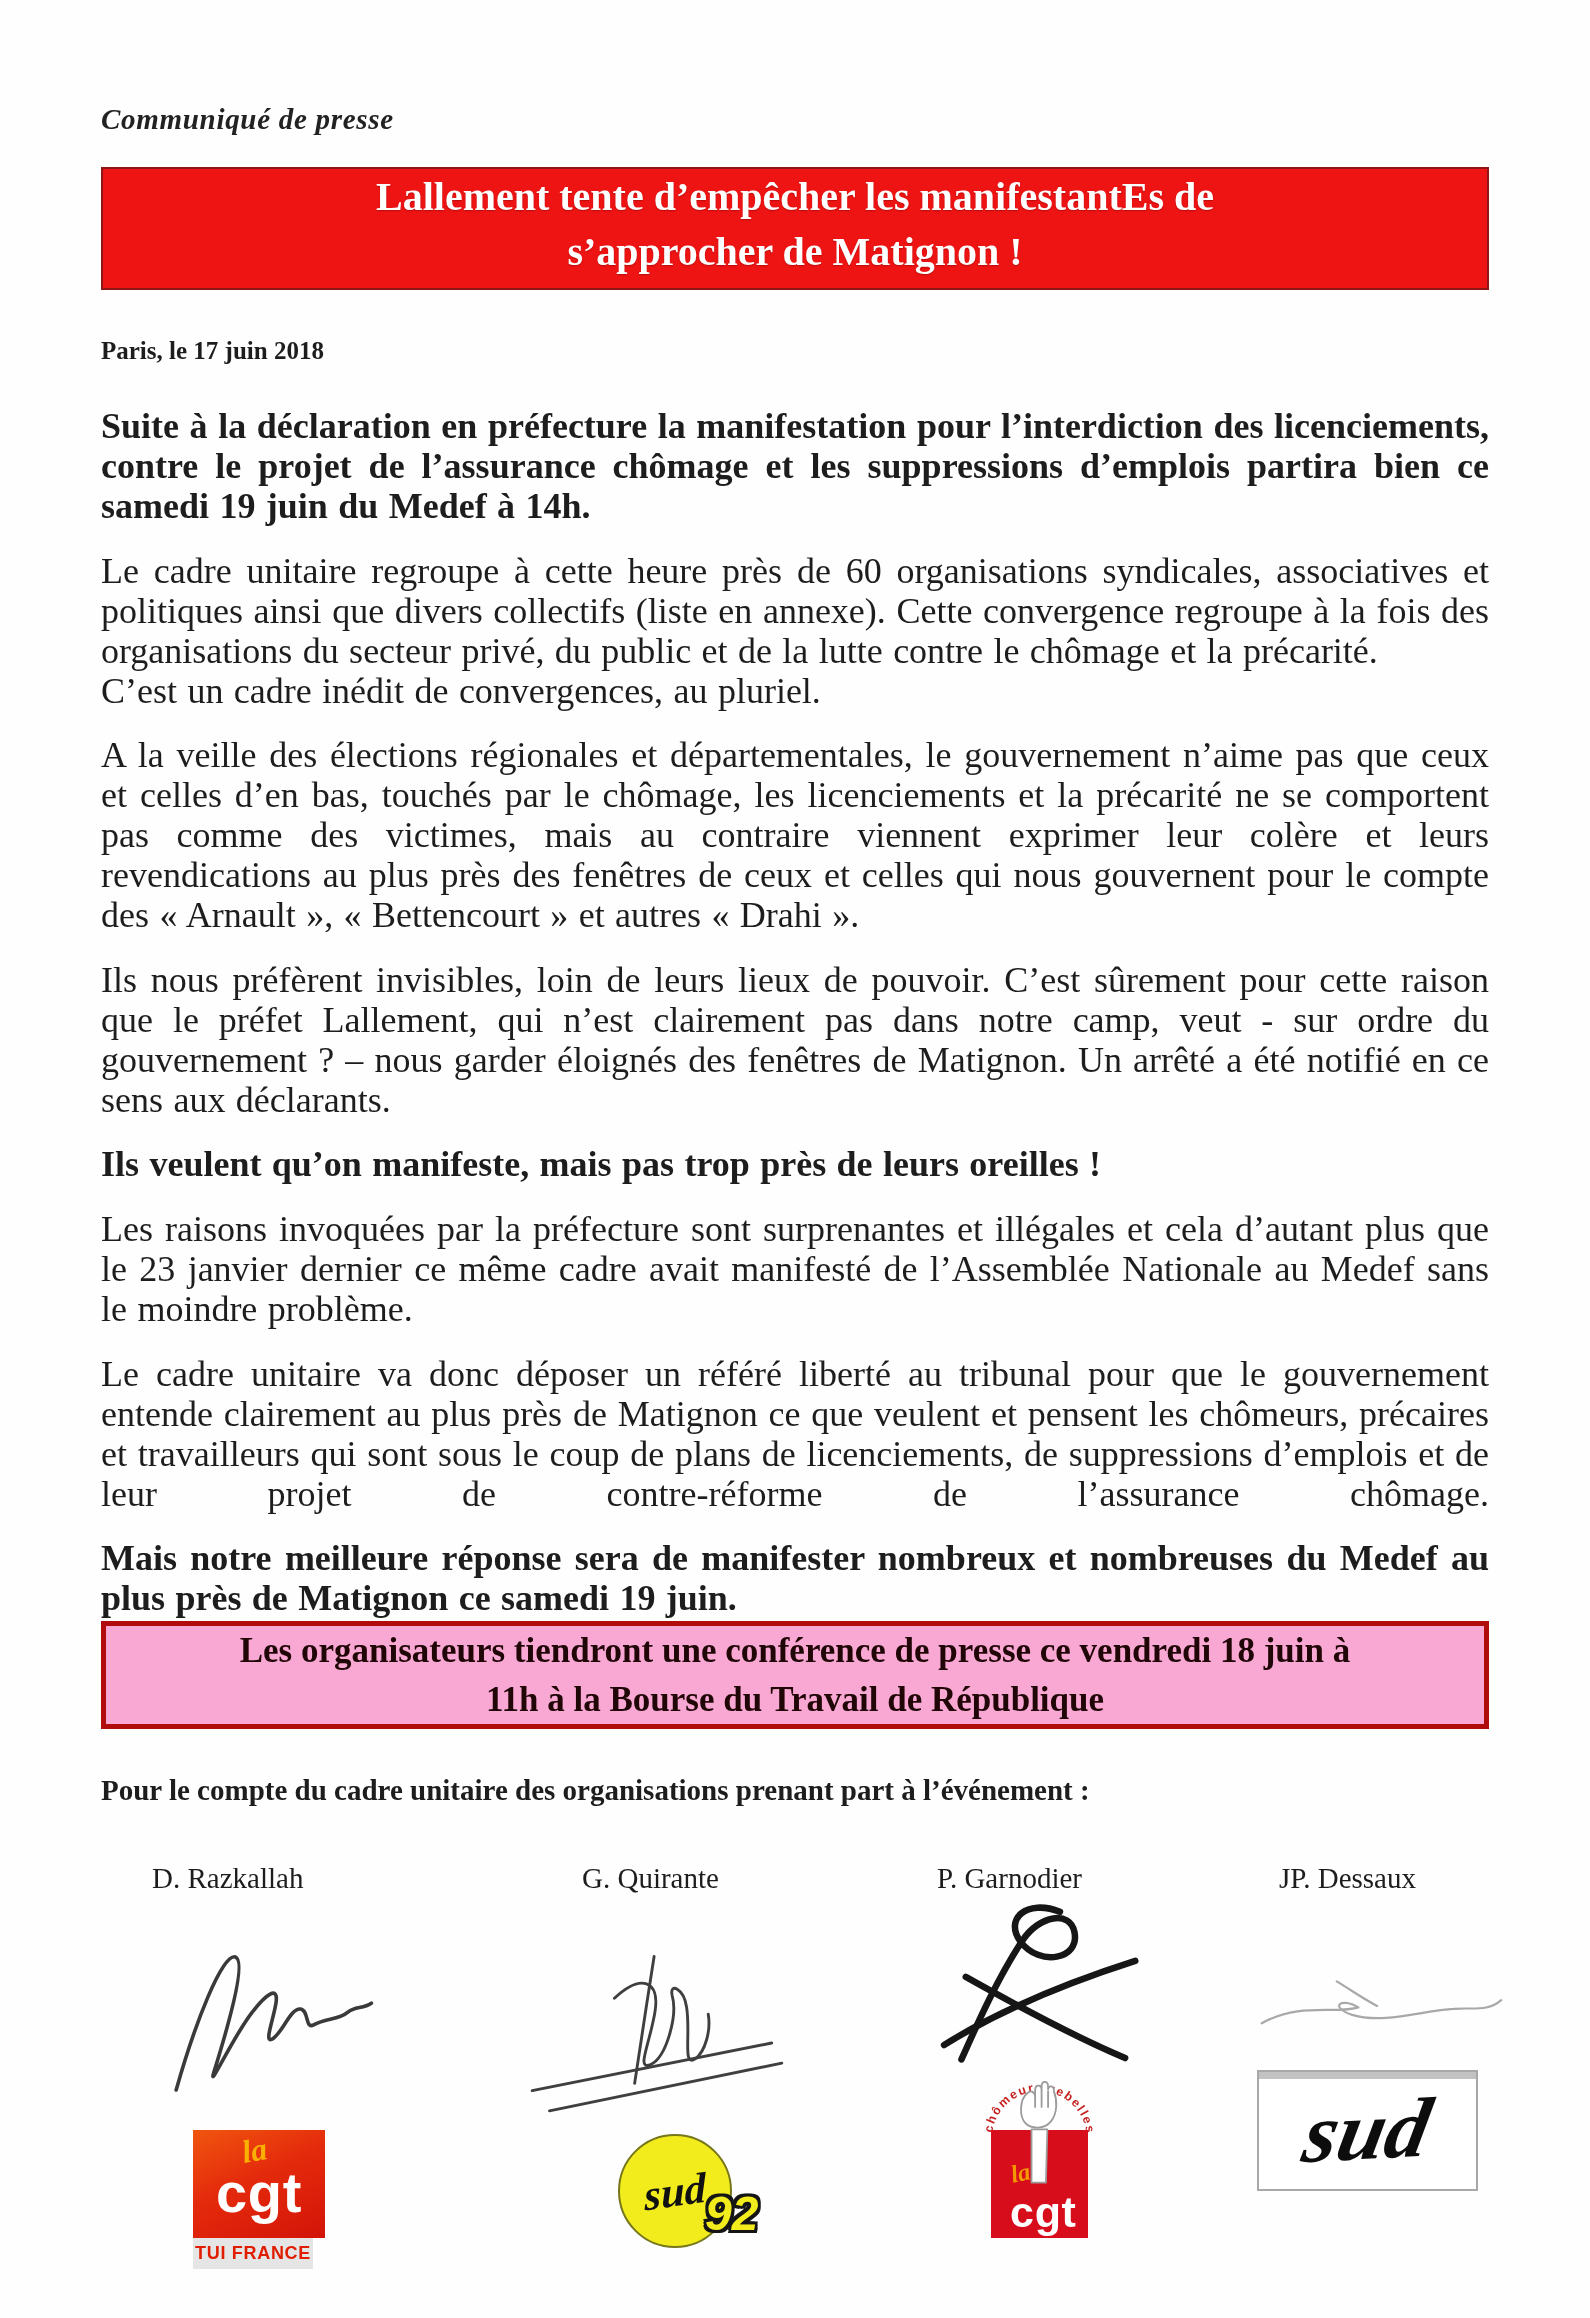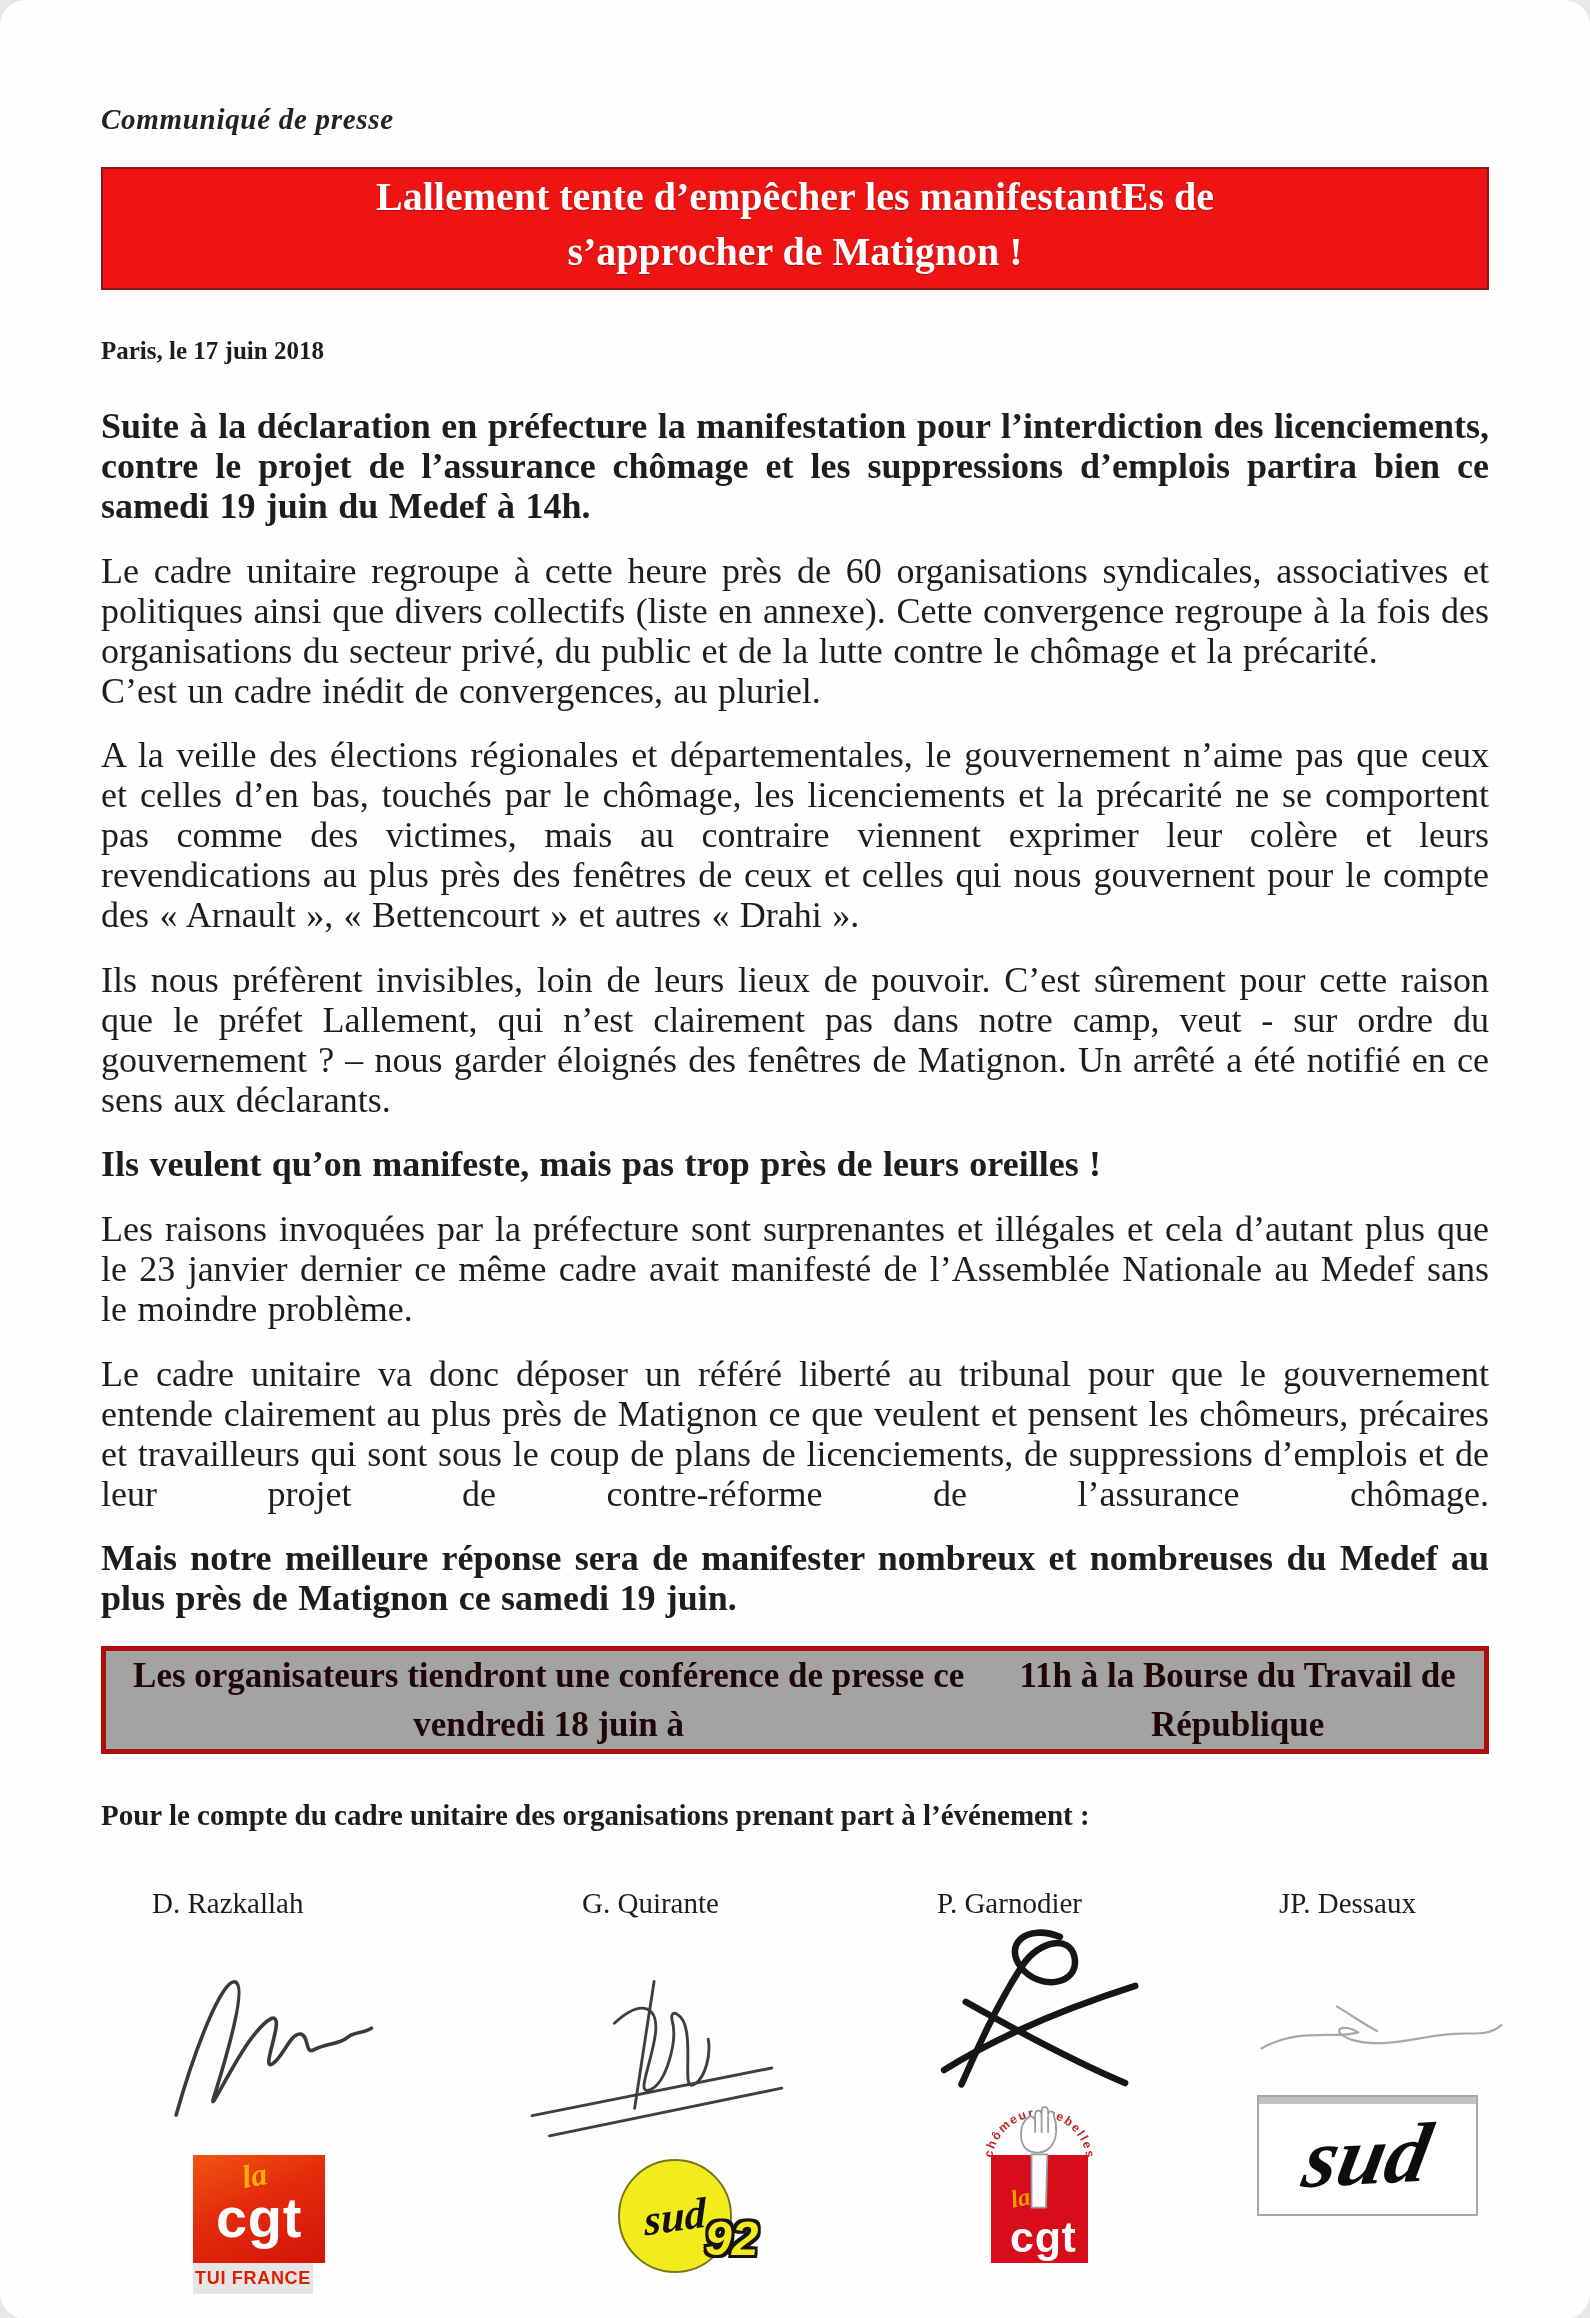--- a/index.html
+++ b/index.html
@@ -4,21 +4,20 @@
 <style>
   html,body{margin:0;padding:0;background:#e8e8e8;}
   .page{
     position:relative;
     width:1590px;height:2319px;
     margin:0 auto;
     background:#fefefe;
     overflow:hidden;
     font-family:"Liberation Serif","DejaVu Serif",serif;
     color:#1d1d1d;
-    border-radius:26px;
   }
   .content{padding:0 101px;}
 
   .pr-label{
     padding-top:103px;
     font-style:italic;font-weight:700;
     font-size:29px;line-height:32px;
     color:#222;letter-spacing:0.7px;
   }
 
@@ -48,25 +47,25 @@
     text-align:justify;
     word-spacing:1.4px;
   }
   .body p.first{margin-top:39px;}
   .body p.tail{margin-top:0;text-align:left;}
   .body p.bold{font-weight:700;}
   .body p.stretch{text-align-last:justify;}
   .body p.lead{text-align:left;}
 
   .banner2{
-    margin-top:28px;
-    background:#a3a3a3;
+    margin-top:3px;
+    background:#f9a8d4;
     border:5px solid #b00c0c;
     height:98px;
-    display:flex;flex-direction:row;justify-content:center;
+    display:flex;flex-direction:column;justify-content:center;
     text-align:center;
   }
   .banner2 .bline{
     color:#200606;font-weight:700;
     font-size:35px;line-height:49px;
   }
 
   .sign-heading{
     margin-top:45px;
     font-weight:700;font-size:29px;line-height:33px;

